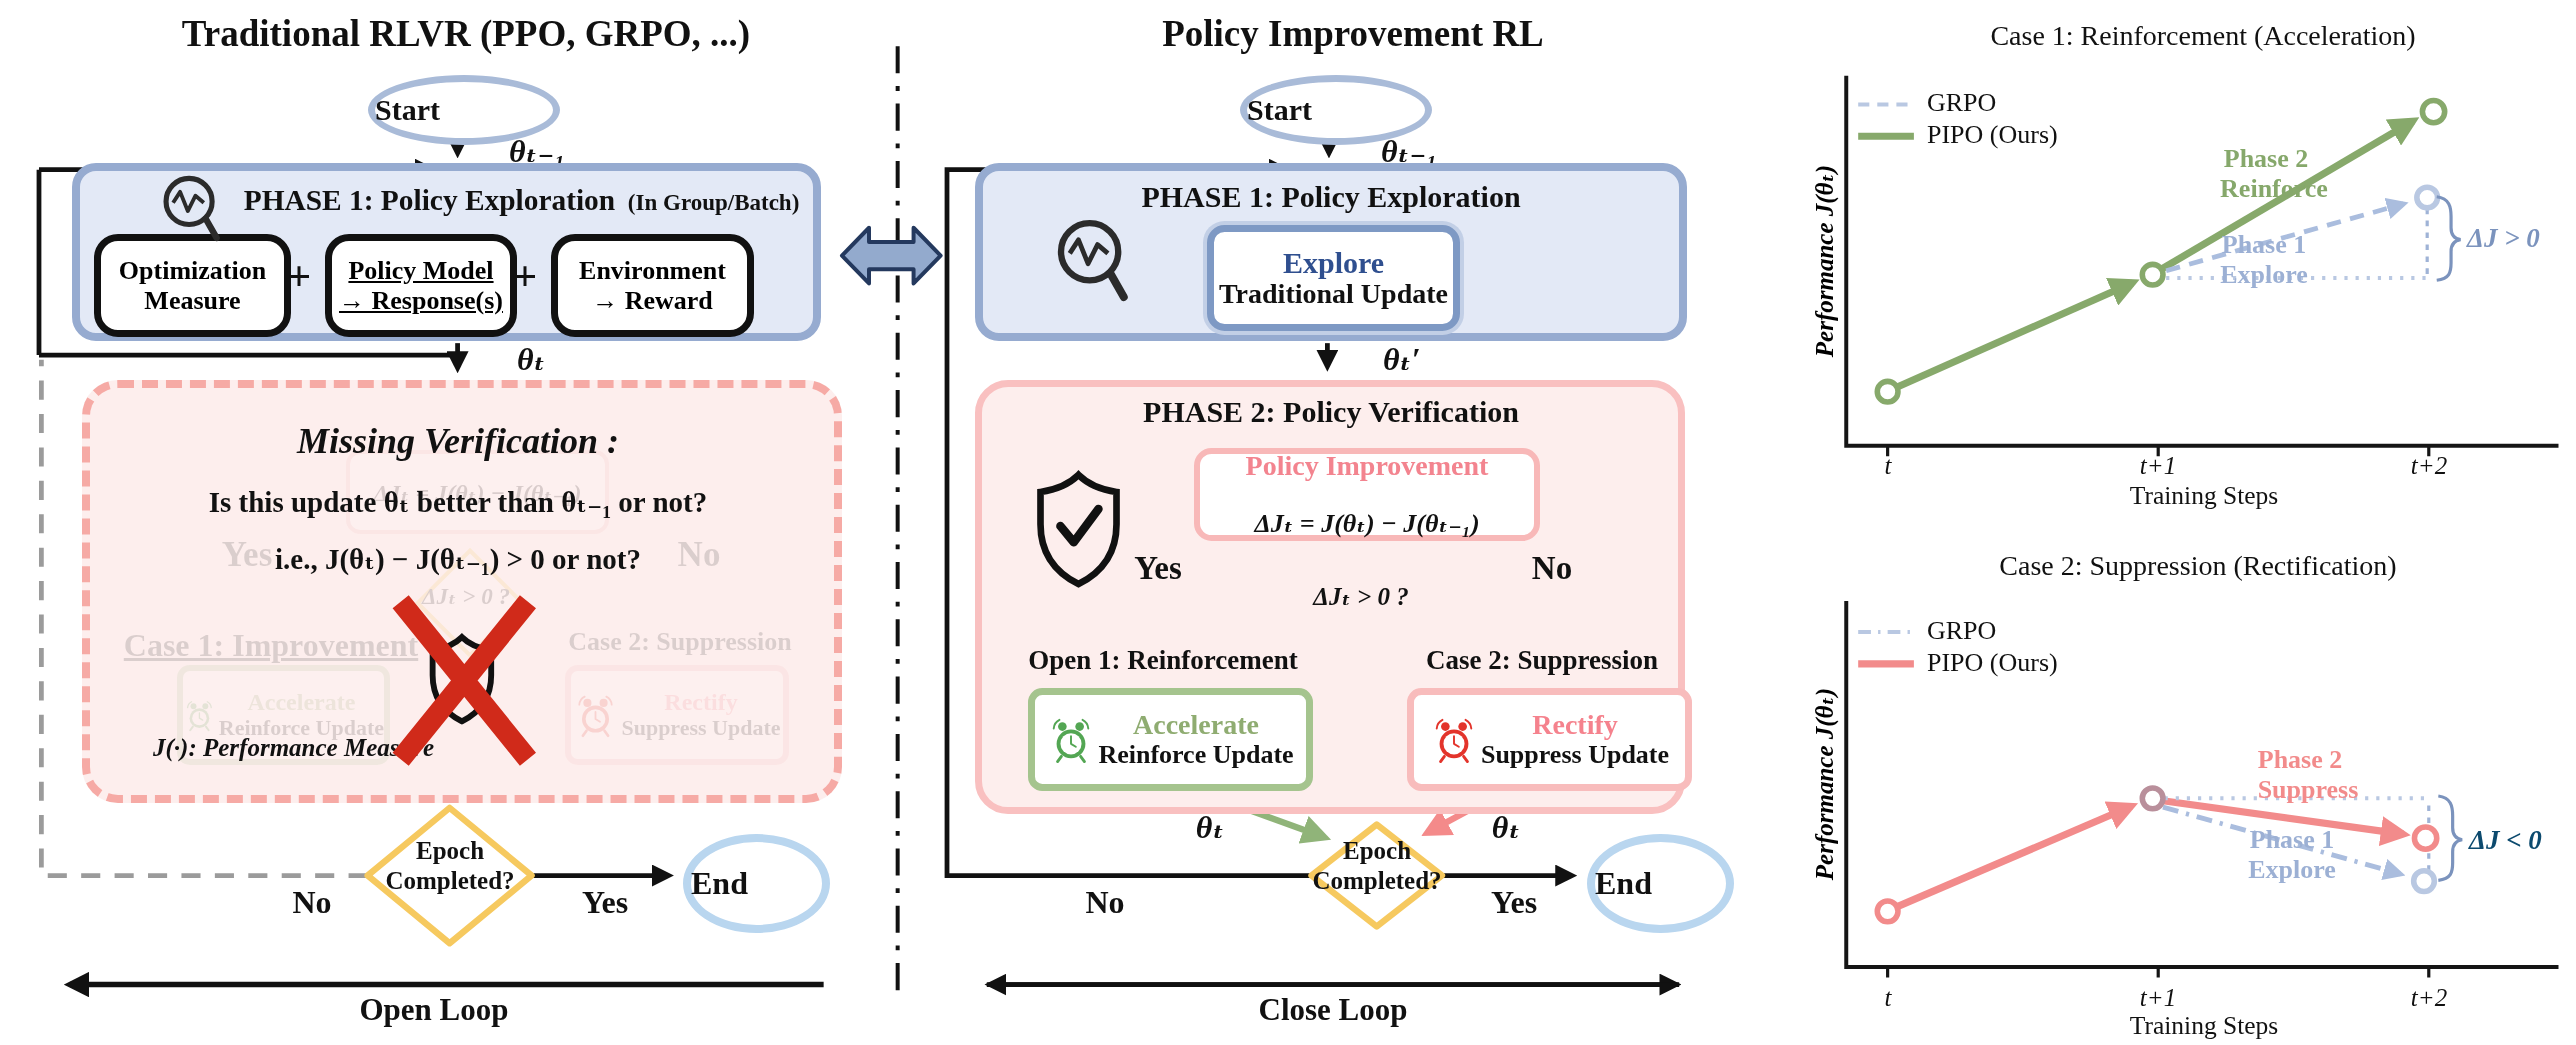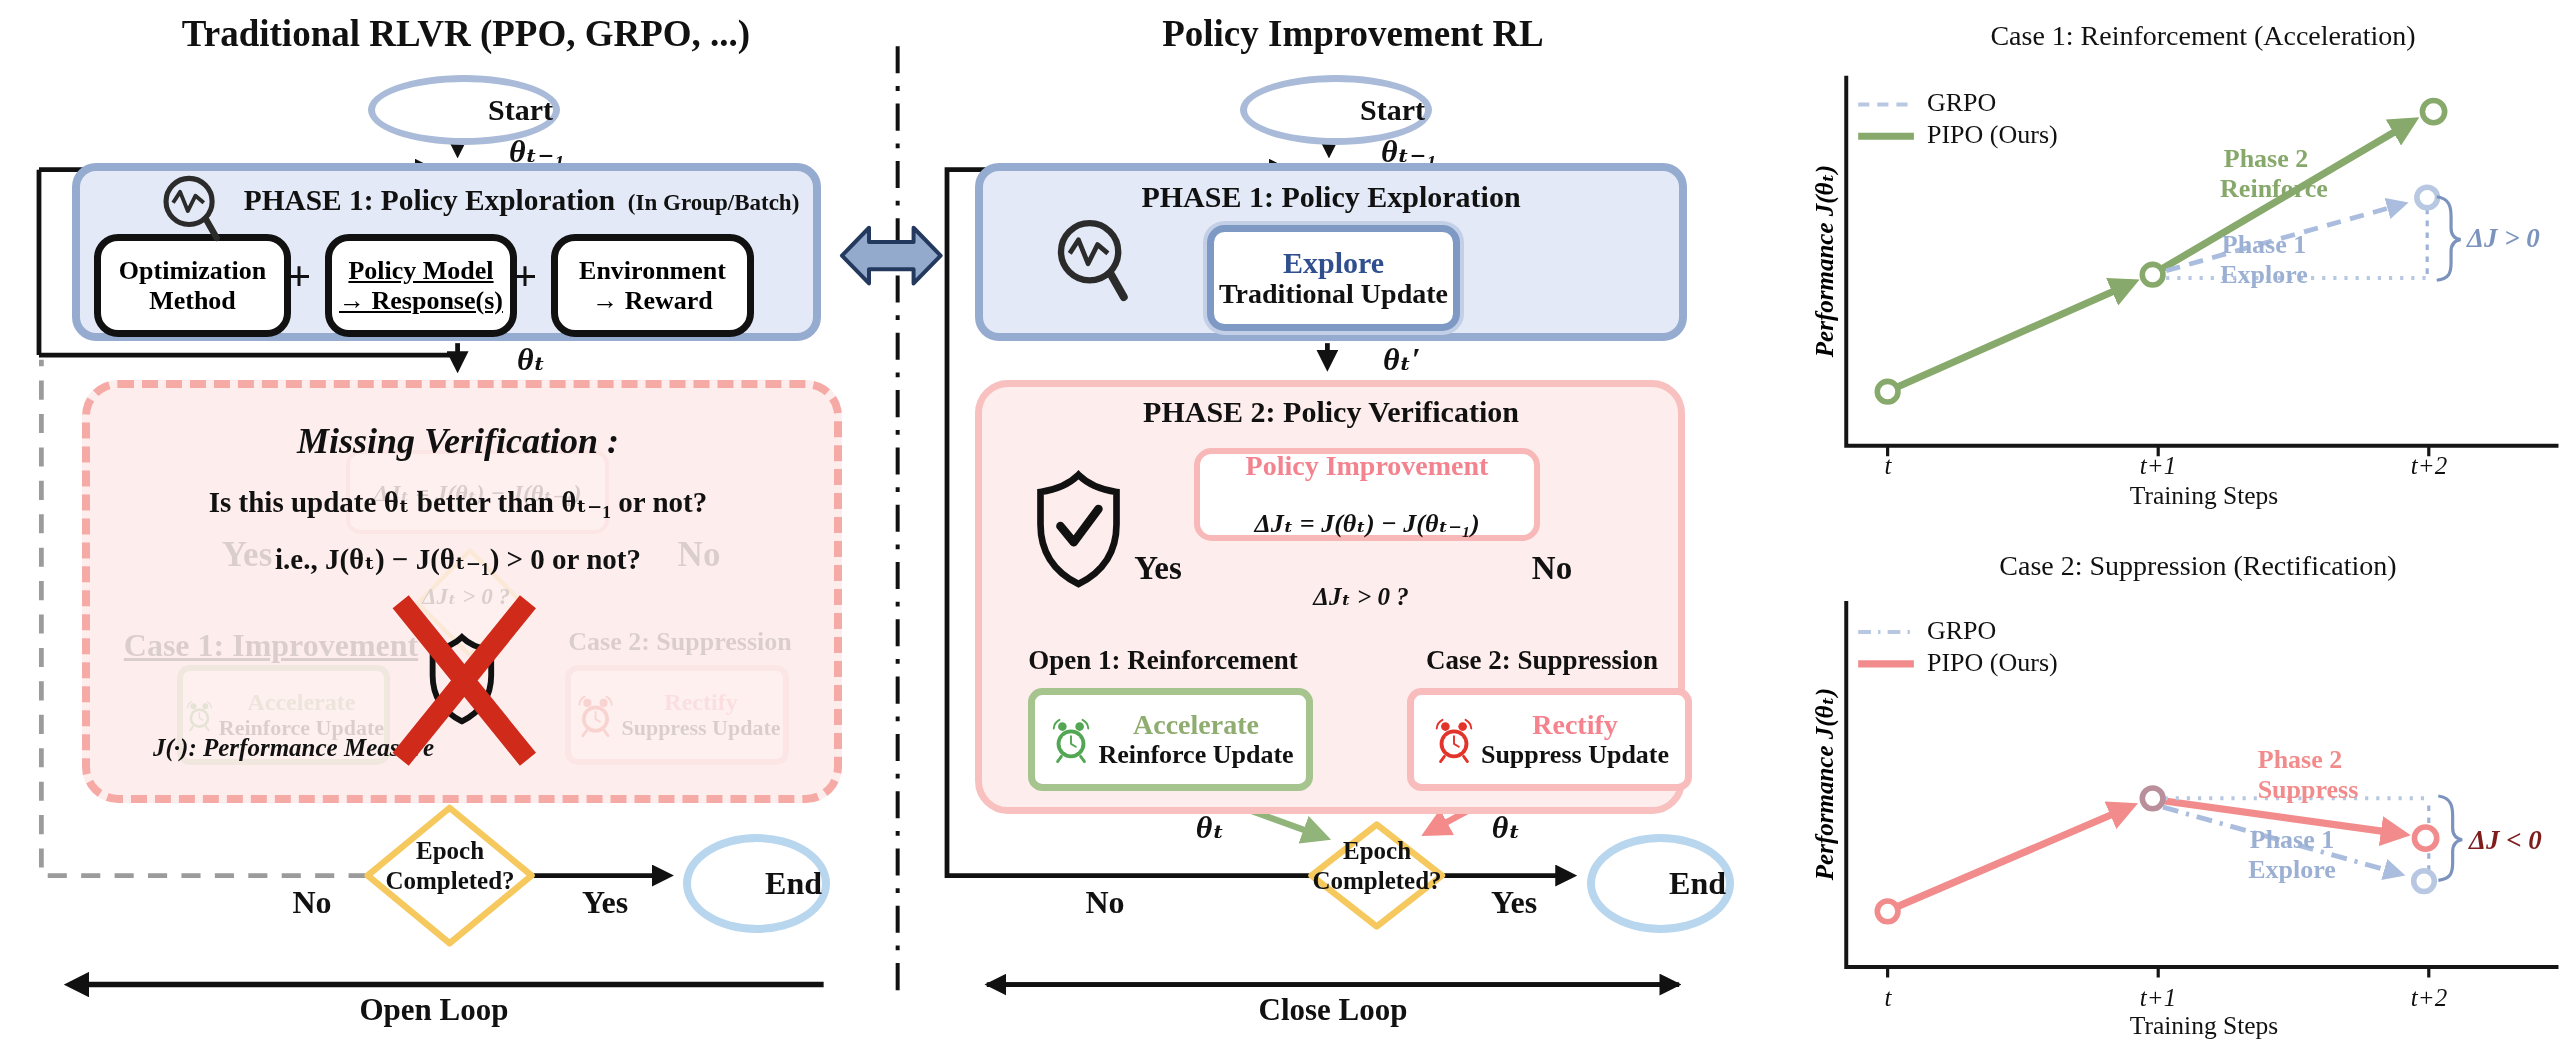--- a/index.html
+++ b/index.html
@@ -5,21 +5,21 @@
   html,body{margin:0;padding:0;background:#fff;}
   body{width:2576px;height:1046px;position:relative;overflow:hidden;
        font-family:"Liberation Serif","DejaVu Serif",serif;}
   #overlay{position:absolute;left:0;top:0;z-index:1;}
   .t{position:absolute;z-index:2;font-family:"Liberation Serif","DejaVu Serif",serif;
      font-weight:bold;color:#111;white-space:nowrap;line-height:1.08;}
   .c{transform:translateX(-50%);}
   .math{font-style:italic;font-family:"Liberation Serif","DejaVu Serif","DejaVu Sans",serif;}
   .reg{font-weight:normal;}
   .oval{position:absolute;z-index:2;background:#fff;border-radius:50%;
-        display:flex;align-items:center;justify-content:flex-end;}
+        display:flex;align-items:center;justify-content:flex-start;}
   .box{position:absolute;z-index:2;background:#fff;display:flex;flex-direction:column;
        align-items:center;justify-content:center;text-align:center;}
   .panelbox{position:absolute;z-index:2;}
   .blue-panel{background:#e3e9f6;border:8px solid #96abd0;border-radius:24px;}
   .icon{position:absolute;z-index:3;}
   .vlab{position:absolute;z-index:2;transform:translate(-50%,-50%) rotate(-90deg);
         white-space:nowrap;font-weight:bold;}
   .ghost{position:absolute;inset:0;opacity:0.14;z-index:1;}
   .gd{position:absolute;border:4.8px solid #f2c94c;transform:rotate(45deg);background:#fff;}
   .clockrow{display:flex;flex-direction:row;align-items:center;gap:3px;}
@@ -131,21 +131,21 @@
     <path d="M22,47 L33,30 L45,60 L57,36 L70,47" stroke="#2b2b2b" stroke-width="6" fill="none" stroke-linejoin="round"></path>
     <path d="M73,72 L90,102" stroke="#2b2b2b" stroke-width="10" stroke-linecap="round"></path>
   </svg>
 </div>
 <div class="t" style="left:227px;top:185px;width:589px;text-align:center;">
   <span style="font-size:29.4px;">PHASE 1: Policy Exploration</span>
   <span style="font-size:23px;margin-left:9.5px;">(In Group/Batch)</span>
 </div>
 <div class="box" style="left:94px;top:234px;width:183px;height:89px;border:7.2px solid #111;border-radius:24px;font-weight:bold;font-size:26px;">
   <div>Optimization</div>
-  <div>Method</div>
+  <div>Measure</div>
 </div>
 <div class="t c" style="left:299px;top:253px;font-size:43px;">+</div>
 <div class="box" style="left:325px;top:234px;width:178px;height:89px;border:7.2px solid #111;border-radius:24px;font-weight:bold;font-size:26px;text-decoration:underline;">
   <div>Policy Model</div>
   <div>→ Response(s)</div>
 </div>
 <div class="t c" style="left:525px;top:253px;font-size:43px;">+</div>
 <div class="box" style="left:551px;top:234px;width:189px;height:89px;border:7.2px solid #111;border-radius:24px;font-weight:bold;font-size:26px;">
   <div>Environment</div>
   <div>→ Reward</div>
@@ -319,14 +319,14 @@
 <div class="t reg" style="left:1927px;top:649px;font-size:26px;">PIPO (Ours)</div>
 <div class="vlab math" style="left:1824px;top:784px;font-size:25px;">Performance J(θₜ)</div>
 <div class="t c reg math" style="left:1888px;top:984px;font-size:25px;">t</div>
 <div class="t c reg math" style="left:2158px;top:984px;font-size:25px;">t+1</div>
 <div class="t c reg math" style="left:2429px;top:984px;font-size:25px;">t+2</div>
 <div class="t c reg" style="left:2204px;top:1012px;font-size:25.5px;">Training Steps</div>
 <div class="t c" style="left:2300px;top:746px;font-size:26px;color:#f28b8b;">Phase 2</div>
 <div class="t c" style="left:2308px;top:776px;font-size:26px;color:#f28b8b;">Suppress</div>
 <div class="t c" style="left:2292px;top:826px;font-size:26px;color:#9cb0d4;">Phase 1</div>
 <div class="t c" style="left:2292px;top:856px;font-size:26px;color:#9cb0d4;">Explore</div>
-<div class="t math" style="left:2469px;top:826px;font-size:27px;color:#7f1d1d;">ΔJ &lt; 0</div>
+<div class="t math" style="left:2469px;top:826px;font-size:27px;color:#0c4a6e;">ΔJ &lt; 0</div>
 
 
 </body></html>

